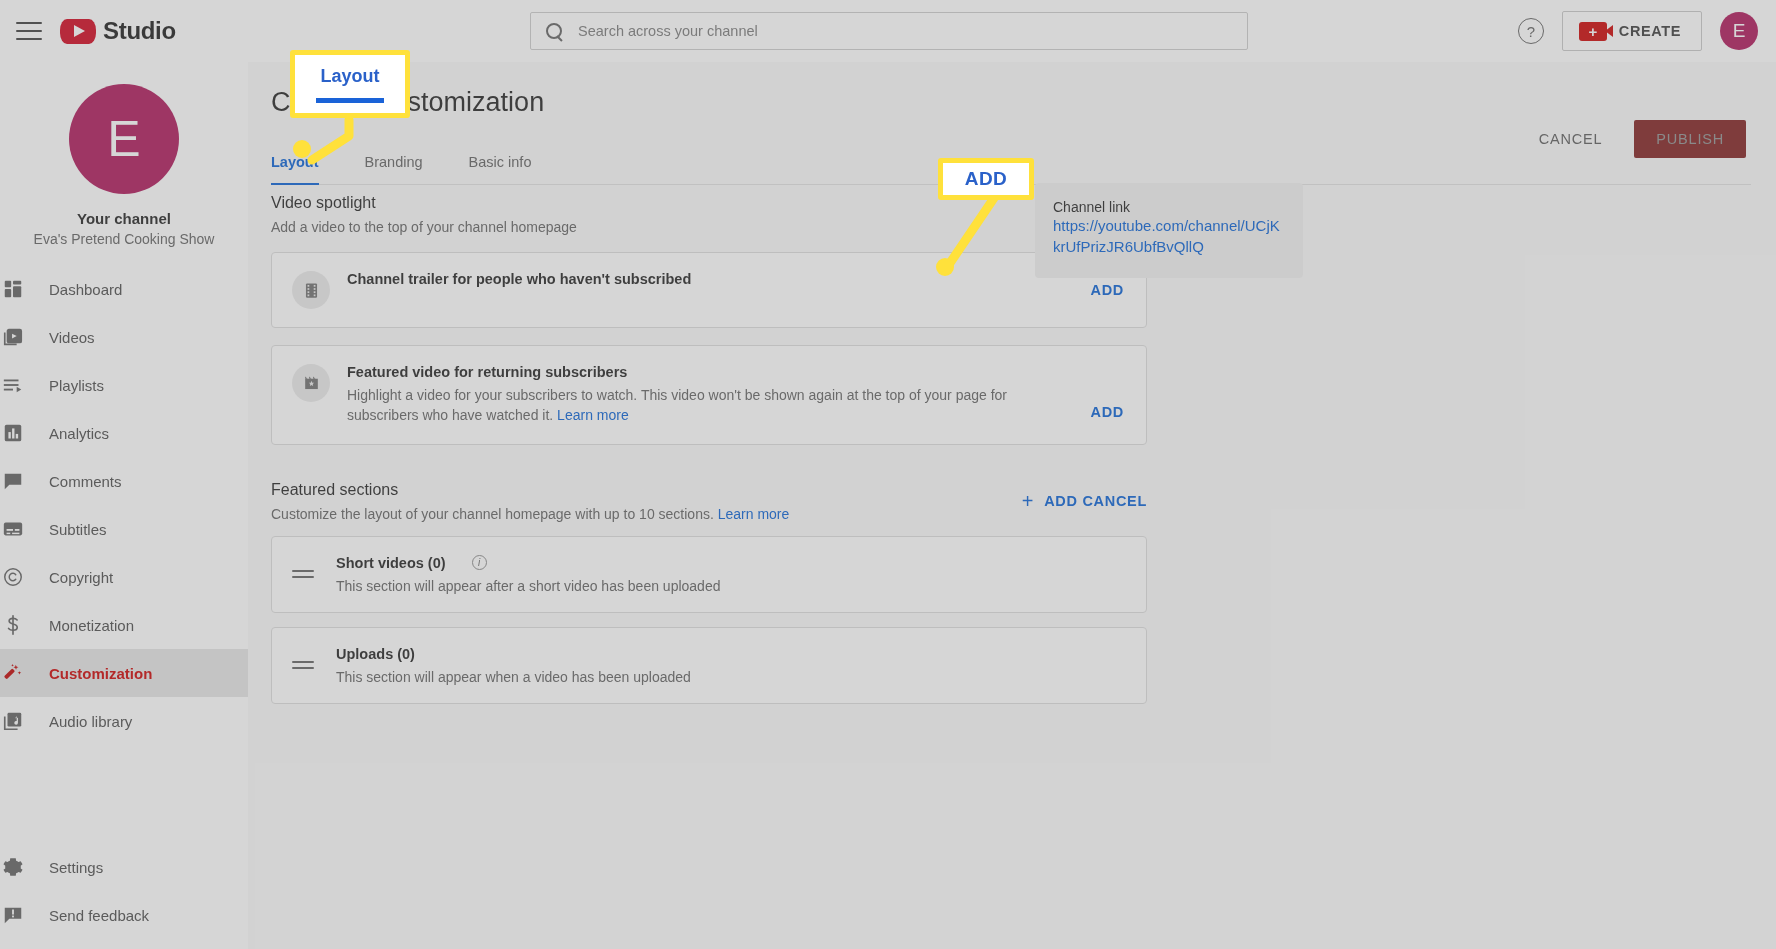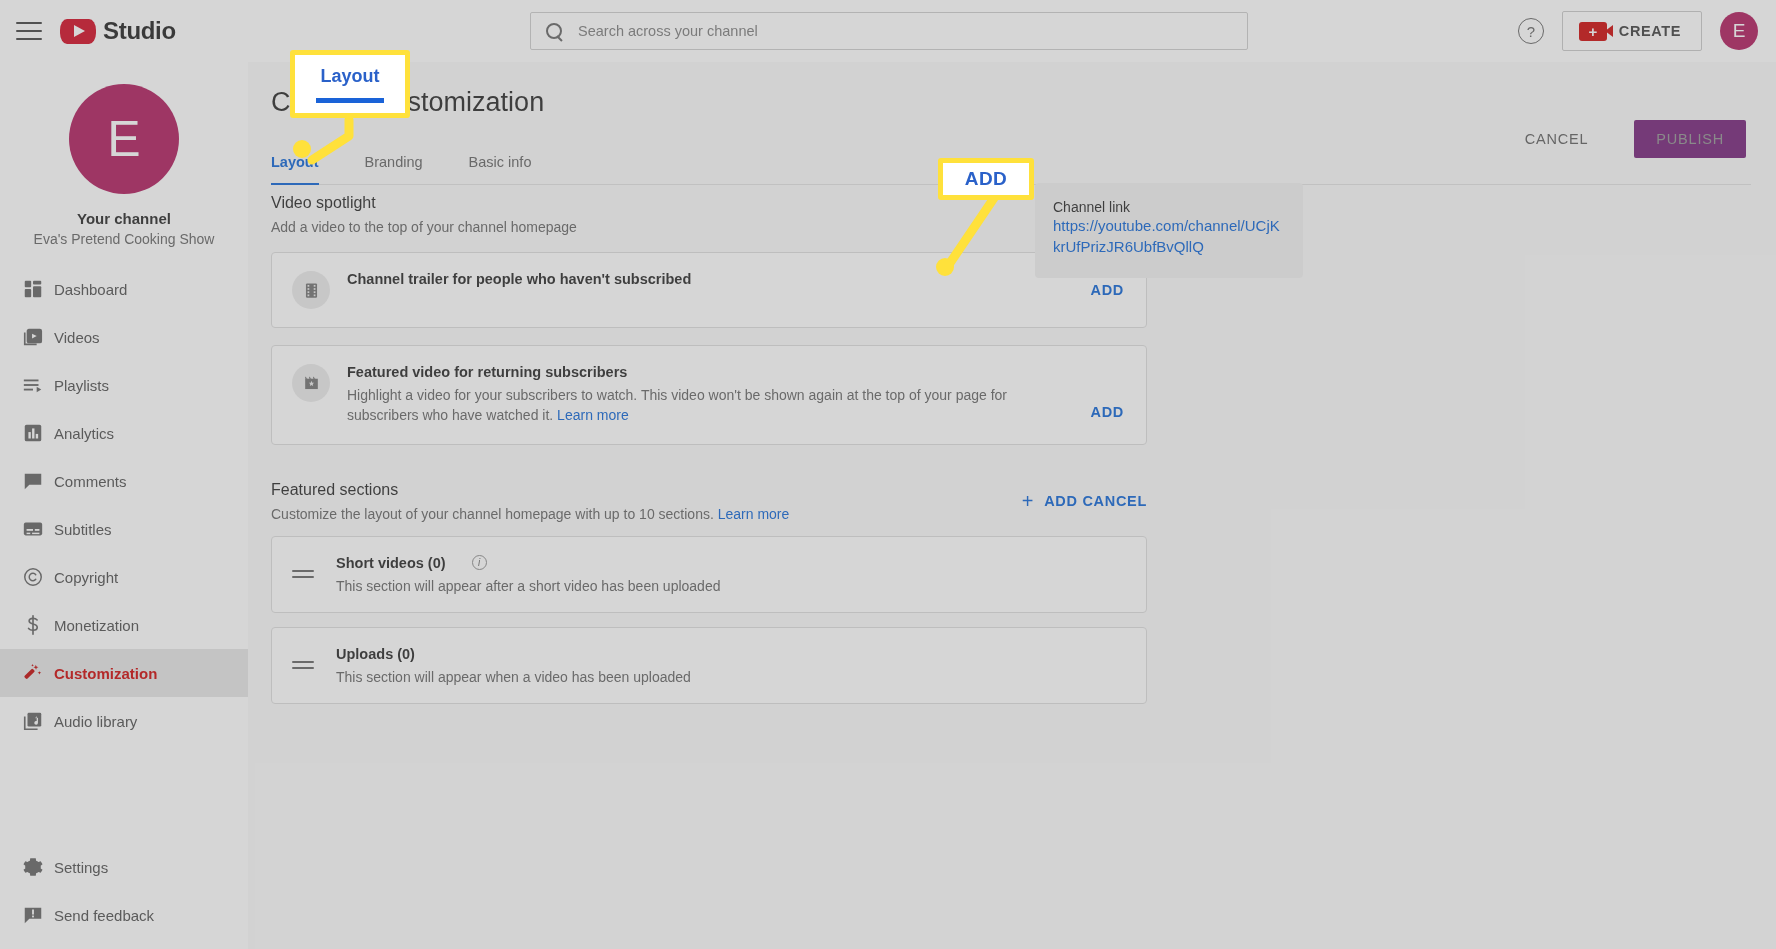--- a/index.html
+++ b/index.html
@@ -130,21 +130,21 @@
     margin: 0 auto;
     display: flex; align-items: center; justify-content: center;
     font-size: 50px; font-weight: 400;
   }
   .ch-title { margin-top: 16px; font-size: 15px; font-weight: 700; color: #1f1f1f; }
   .ch-sub { margin-top: 4px; font-size: 14px; color: #606060; }
 
   .navlist { margin-top: 18px; }
   .navitem {
     height: 48px; display: flex; align-items: center;
-    padding-left: 20px; gap: 8px; cursor: pointer;
+    gap: 23px; cursor: pointer;
   }
   .navitem.active { background: #e5e5e5; }
   .navitem .ico { width: 26px; height: 26px; flex: none; display: flex; align-items: center; justify-content: center; }
   .navitem .lbl { font-size: 15px; color: #4a4a4a; }
   .navitem.active .lbl { color: #c00; font-weight: 600; }
   .navbottom { position: absolute; left: 0; bottom: 10px; width: 100%; }
 
   
   .main {
     position: absolute; left: 248px; top: 62px;
@@ -160,24 +160,23 @@
     position: absolute; right: 30px; top: 58px;
     display: flex; align-items: center; gap: 18px;
   }
   .btn-cancel {
     font-size: 14.5px; letter-spacing: 0.8px; color: #5a5a5a;
     background: none; border: none; cursor: pointer; padding: 10px 14px;
     font-family: "Liberation Sans", sans-serif;
   }
   .btn-publish {
     font-size: 14.5px; letter-spacing: 0.8px; color: #8f8f8f;
-    background: #701a75; border: none; border-radius: 2px;
+    background: #7f1d1d; border: none; border-radius: 2px;
     padding: 11px 22px; cursor: pointer;
     font-family: "Liberation Sans", sans-serif;
-    margin-left: 14px;
   }
 
   .tabs {
     position: absolute; left: 23px; top: 80px;
     display: flex; gap: 0; border-bottom: 1px solid #e0e0e0;
     width: 1480px;
   }
   .tab {
     padding: 12px 18px 14px 0; margin-right: 28px;
     font-size: 14.5px; color: #606060; cursor: pointer;

